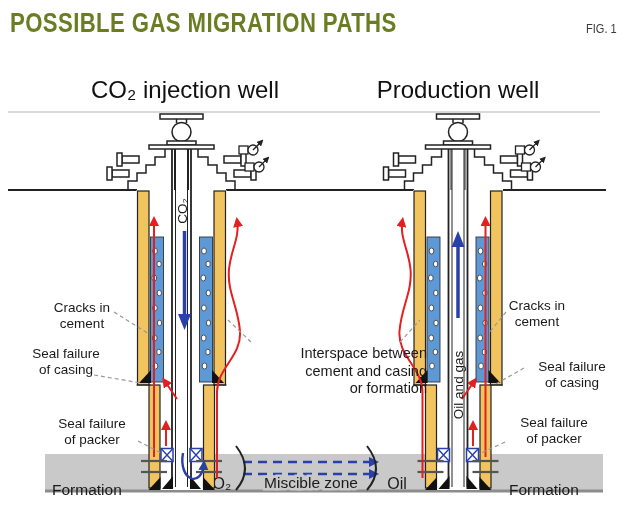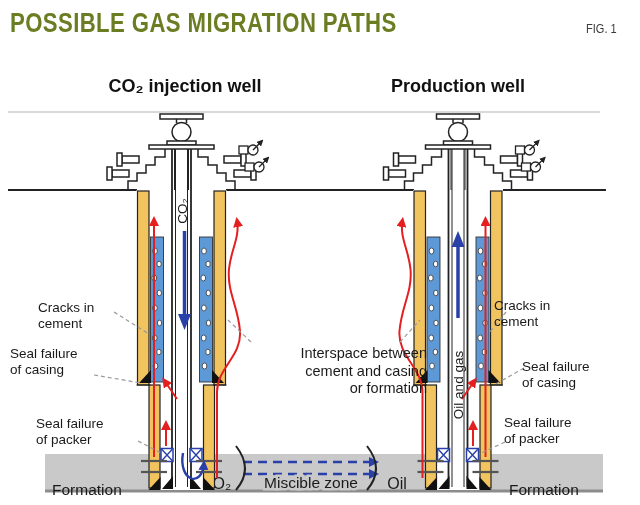--- a/index.html
+++ b/index.html
@@ -3,24 +3,24 @@
 <meta charset="utf-8">
 <style>
   html,body{margin:0;padding:0;background:#fff;}
   .canvas{position:relative;width:640px;height:505px;background:#fff;overflow:hidden;
           font-family:"Liberation Sans","DejaVu Sans",sans-serif;}
   .title{position:absolute;left:10px;top:8px;font-size:27px;font-weight:bold;color:#6b7d22;
          white-space:nowrap;transform:scaleX(0.82);transform-origin:0 0;letter-spacing:0.5px;}
   .figlabel{position:absolute;left:586px;top:21px;font-size:13px;color:#3a3a3a;
             transform:scaleX(0.85);transform-origin:0 0;white-space:nowrap;}
   .divider{position:absolute;left:8px;top:111px;width:592px;height:2px;background:#d9d9d9;}
-  .wellheading{position:absolute;top:76px;width:200px;text-align:center;font-size:18px;
-               font-weight:bold;color:#111;white-space:nowrap;}
+  .wellheading{position:absolute;top:76px;width:200px;text-align:center;font-size:24px;
+               font-weight:normal;color:#111;white-space:nowrap;}
   .wh-left{left:85px;} .wh-right{left:358px;}
-  .lbl{position:absolute;color:#1a1a1a;font-size:13.5px;line-height:1.18;text-align:left;}
+  .lbl{position:absolute;color:#1a1a1a;font-size:13.5px;line-height:1.18;text-align:center;}
   .lbl-left{left:38px;top:300px;width:88px;}
   .lbl-sc-left{left:10px;top:346px;width:112px;}
   .lbl-sp-left{left:36px;top:416px;width:112px;}
   .lbl-cr-right{left:494px;top:298px;width:86px;}
   .lbl-sc-right{left:522px;top:359px;width:100px;}
   .lbl-sp-right{left:504px;top:415px;width:100px;}
   .lbl-formation{font-size:15.5px;top:461px;text-align:left;margin-top:20px;}
   .lf-left{left:52px;} .lf-right{left:509px;}
   .lbl-interspace{left:247px;top:345px;width:180px;text-align:right;font-size:14.5px;line-height:1.22;}
   svg{position:absolute;left:0;top:0;}

